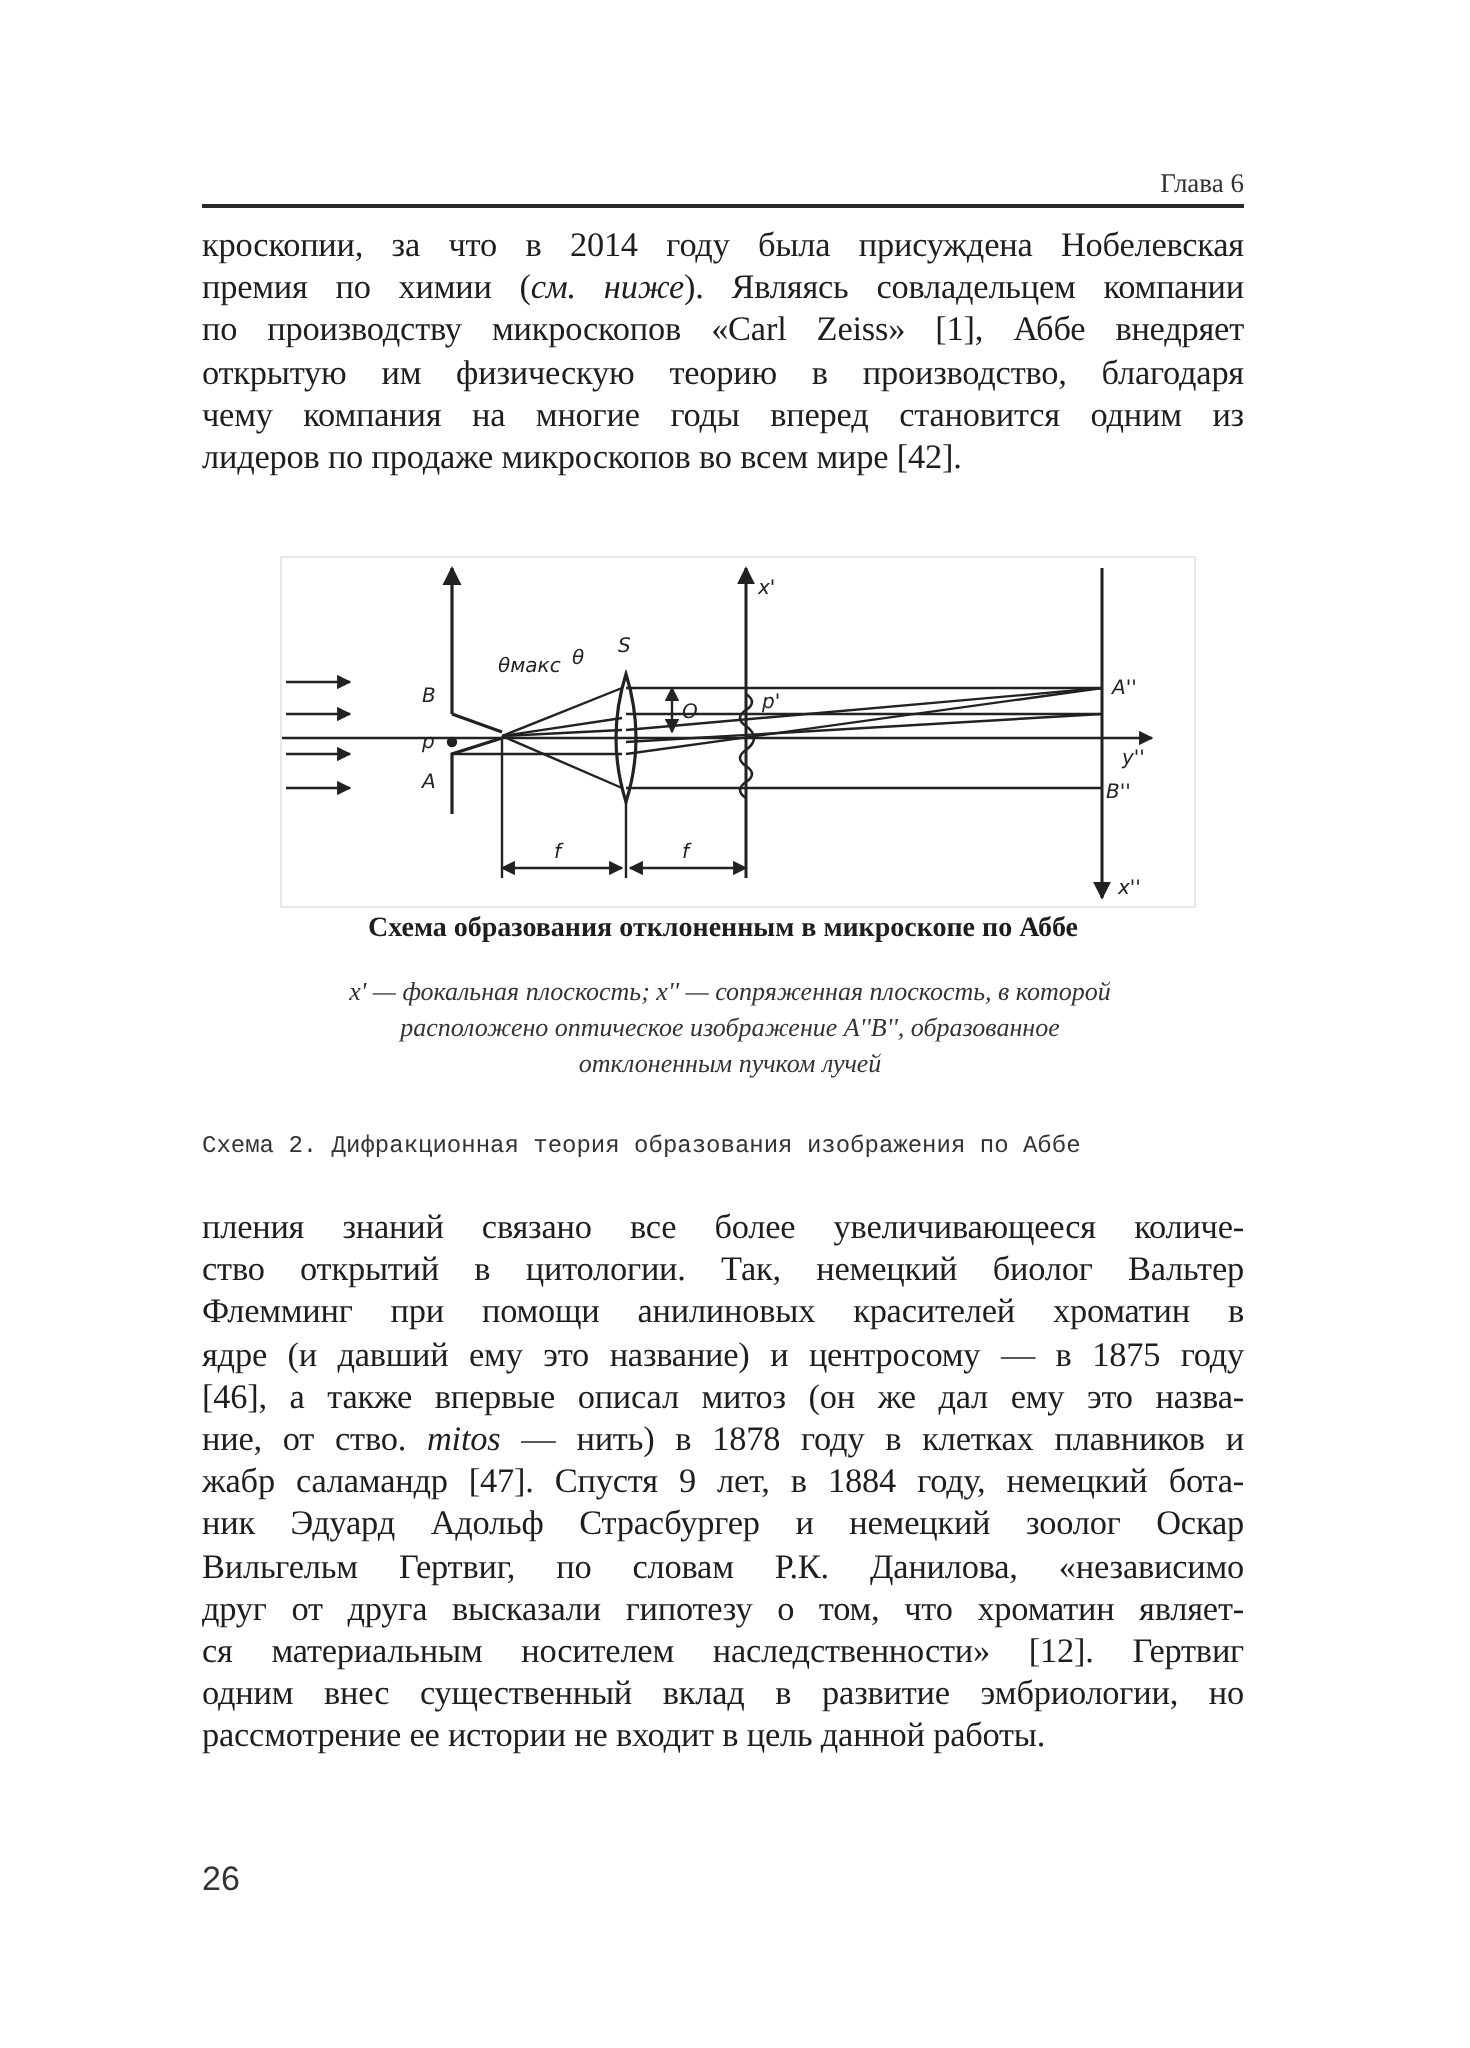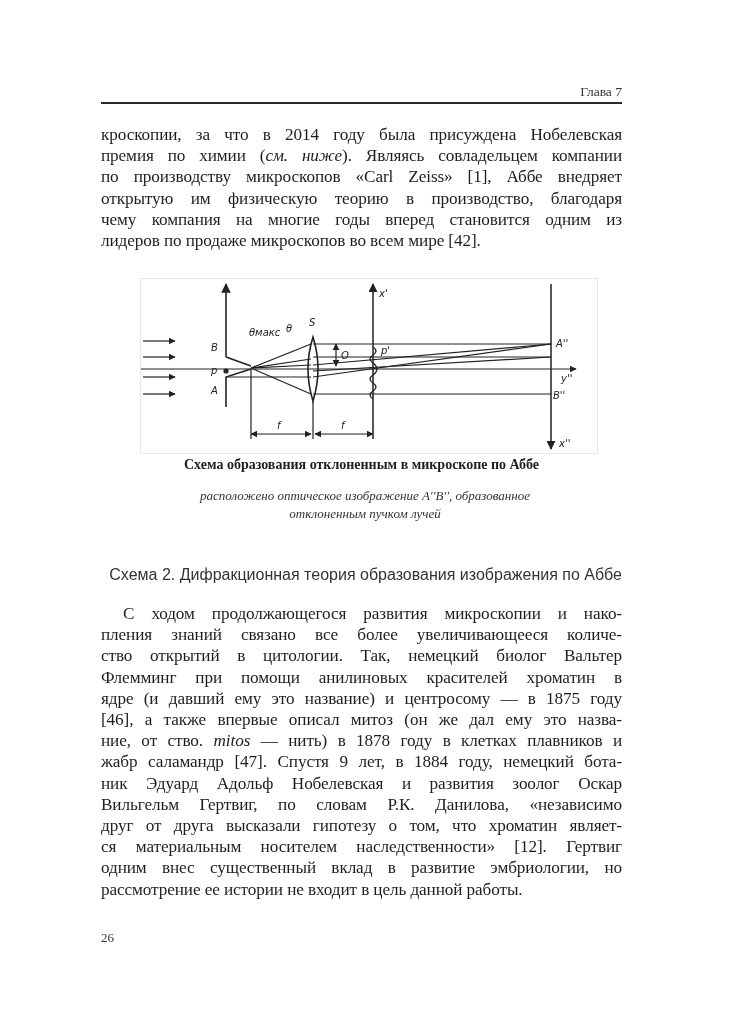--- a/index.html
+++ b/index.html
@@ -8,43 +8,43 @@
   .header { position: absolute; left: 101px; top: 84px; width: 521px; height: 18px;
             border-bottom: 2px solid #2a2a2a; }
   .chapter { position: absolute; right: 0; top: 0; font-size: 13.5px; color: #333;
              font-family: "Liberation Serif", serif; }
   .para { position: absolute; left: 101px; width: 521px; font-size: 17.2px;
           line-height: 21.2px; text-align: justify; font-family: "Liberation Serif", serif;
           letter-spacing: -0.1px; }
   .para .line { display: block; text-align: justify; text-align-last: justify; white-space: nowrap; }
   .para .line.last { text-align-last: left; }
   .indent { padding-left: 22px; }
-  .p1 { top: 124px; }
+  .p1 { top: 112px; }
   .p2 { top: 603px; }
   b { font-weight: normal; }
   i { font-style: italic; }
   .figure { position: absolute; left: 140px; top: 278px; width: 456px; height: 174px;
             border: 1px solid #e8e8e8; background: #fff; }
   .figure svg { width: 100%; height: 100%; }
   .fig-title { position: absolute; left: 101px; width: 521px; top: 457px; text-align: center;
                font-weight: bold; font-size: 14px; font-family: "Liberation Serif", serif; }
   .fig-note { position: absolute; left: 130px; width: 470px; top: 487px; text-align: center;
               font-style: italic; font-size: 13px; line-height: 18px; color: #333;
               font-family: "Liberation Serif", serif; }
-  .caption { position: absolute; left: 101px; width: 521px; top: 566px; text-align: right;
-             font-size: 16px; color: #333; font-family: Liberation Sans, sans-serif; }
-  .page-num { position: absolute; left: 101px; top: 930px; font-size: 13px; color: #333;
-              font-family: Liberation Serif, serif; }
+  .caption { position: absolute; left: 101px; width: 521px; top: 566px; text-align: left;
+             font-size: 12px; color: #333; font-family: Liberation Mono, monospace; }
+  .page-num { position: absolute; left: 101px; top: 930px; font-size: 17px; color: #333;
+              font-family: Liberation Sans, sans-serif; }
   .dlabel { font-family: "DejaVu Sans", sans-serif; font-style: italic; font-size: 10px; fill: #222; }
 </style>
 </head>
 <body>
 
 <div class="header">
-  <span class="chapter">Глава 7</span>
+  <span class="chapter">Глава 6</span>
 </div>
 
 <div class="para p1">
   <span class="line">кроскопии, за что в 2014 году была присуждена Нобелевская</span>
   <span class="line"><span>премия по химии (</span><i>см. ниже</i><span>). Являясь совладельцем компании</span></span>
   <span class="line">по производству микроскопов «Carl Zeiss» [1], Аббе внедряет</span>
   <span class="line">открытую им физическую теорию в производство, благодаря</span>
   <span class="line">чему компания на многие годы вперед становится одним из</span>
   <span class="line last">лидеров по продаже микроскопов во всем мире [42].</span>
 </div>
@@ -110,35 +110,35 @@
     <text class="dlabel" x="420" y="103">y''</text>
     <text class="dlabel" x="412" y="120">B''</text>
     <text class="dlabel" x="418" y="168">x''</text>
     <text class="dlabel" x="136" y="150">f</text>
     <text class="dlabel" x="200" y="150">f</text>
   </svg>
 </div>
 
 <div class="fig-title">Схема образования отклоненным в микроскопе по Аббе</div>
 <div class="fig-note">
+  <div>x' — фокальная плоскость; x'' — сопряженная плоскость, в которой</div>
   <div>расположено оптическое изображение A''B'', образованное</div>
   <div>отклоненным пучком лучей</div>
 </div>
 <div class="caption">Схема 2. Дифракционная теория образования изображения по Аббе</div>
 
 <div class="para p2">
-  <span class="line indent">С ходом продолжающегося развития микроскопии и нако-</span>
   <span class="line">пления знаний связано все более увеличивающееся количе-</span>
   <span class="line"><span>ство открытий в цитологии. Так, немецкий биолог </span><b>Вальтер</b></span>
   <span class="line"><b>Флемминг</b><span> при помощи анилиновых красителей хроматин в</span></span>
   <span class="line">ядре (и давший ему это название) и центросому — в 1875 году</span>
   <span class="line">[46], а также впервые описал митоз (он же дал ему это назва-</span>
   <span class="line"><span>ние, от ство. </span><i>mitos</i><span> — нить) в 1878 году в клетках плавников и</span></span>
   <span class="line">жабр саламандр [47]. Спустя 9 лет, в 1884 году, немецкий бота-</span>
-  <span class="line"><span>ник </span><b>Эдуард Адольф Нобелевская</b><span> и развития зоолог </span><b>Оскар</b></span>
+  <span class="line"><span>ник </span><b>Эдуард Адольф Страсбургер</b><span> и немецкий зоолог </span><b>Оскар</b></span>
   <span class="line"><b>Вильгельм Гертвиг</b><span>, по словам Р.К. Данилова, «независимо</span></span>
   <span class="line">друг от друга высказали гипотезу о том, что хроматин являет-</span>
   <span class="line">ся материальным носителем наследственности» [12]. Гертвиг</span>
   <span class="line">одним внес существенный вклад в развитие эмбриологии, но</span>
   <span class="line last">рассмотрение ее истории не входит в цель данной работы.</span>
 </div>
 
 <div class="page-num">26</div>
 
 </body></html>

